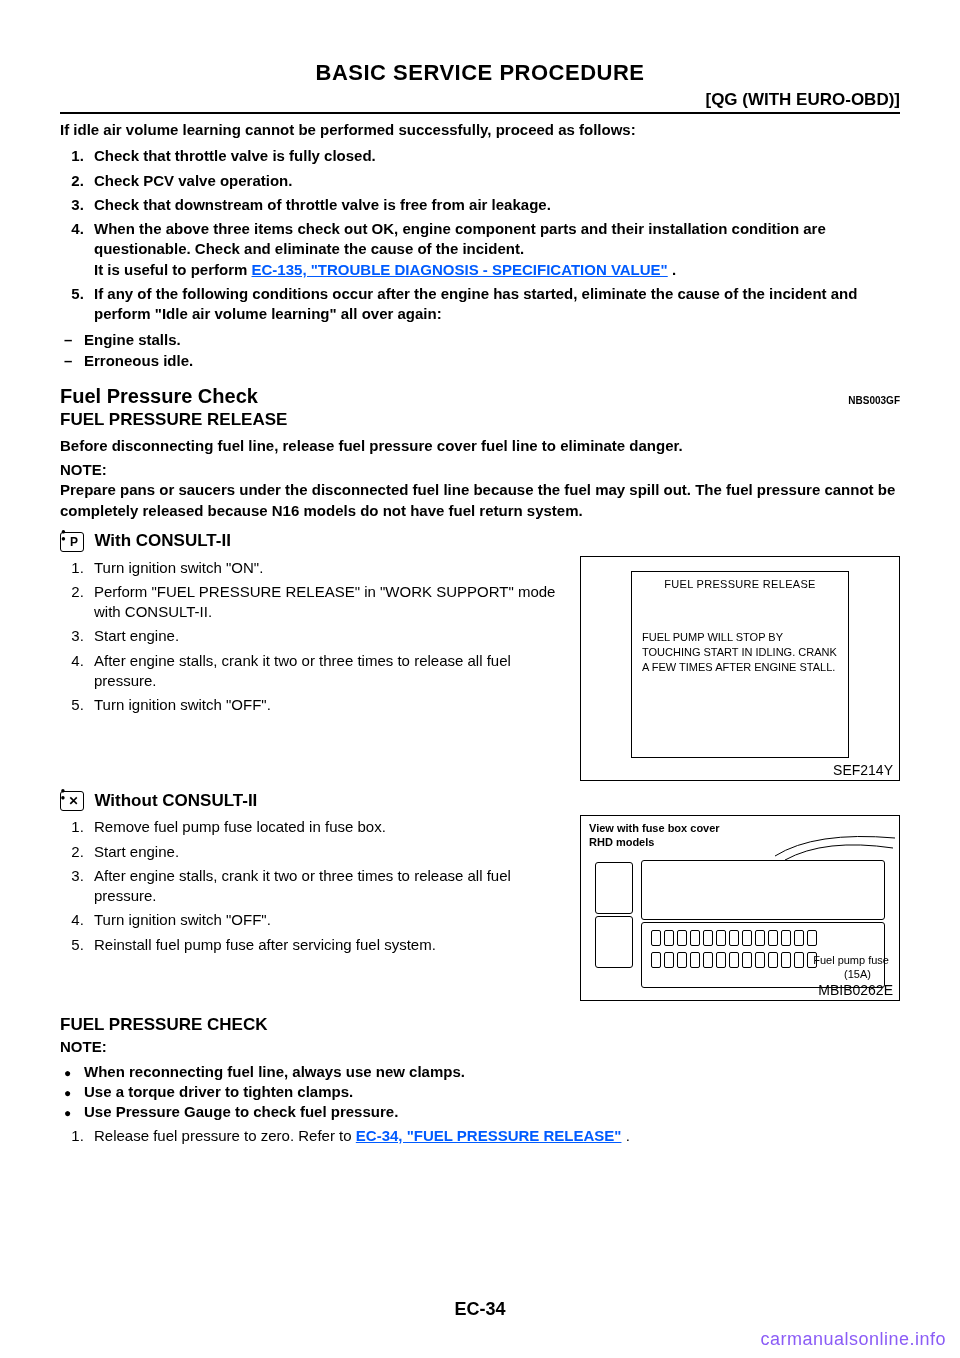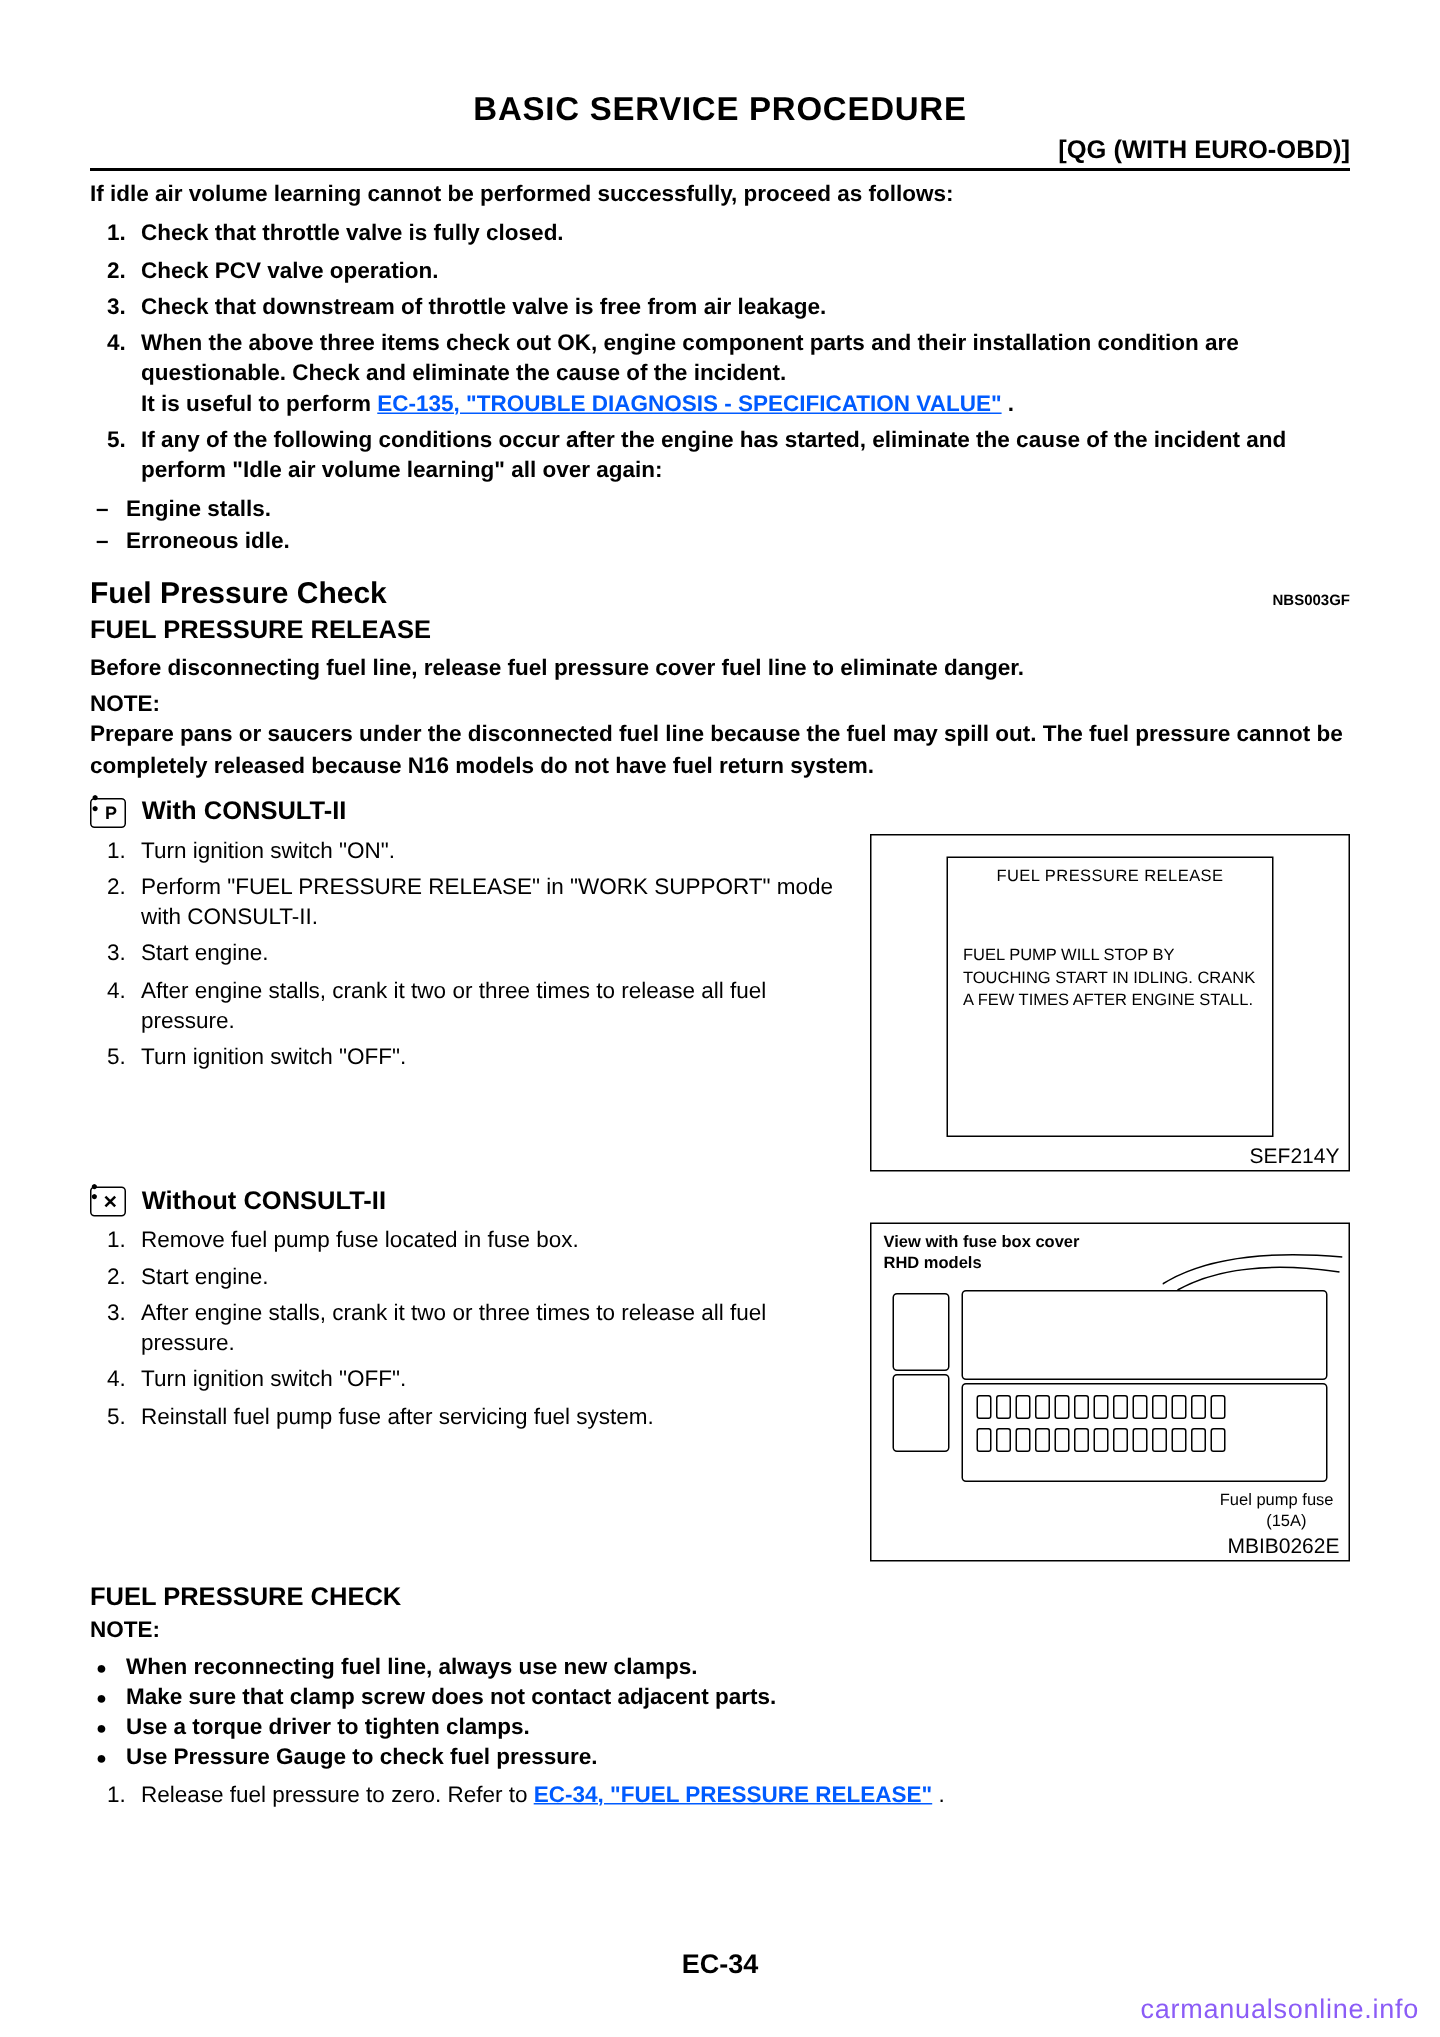--- a/index.html
+++ b/index.html
@@ -17,21 +17,21 @@
   a.link { color:#005bff; text-decoration:underline; font-weight:bold; }
   .two-col { display:flex; align-items:flex-start; gap:14px; margin-top:4px; }
   .two-col .left { flex:1; }
   .two-col .right { }
   .figure { border:1px solid #000; width:320px; box-sizing:border-box; position:relative; background:#fff; }
   .fig1 { height:225px; }
   .fig1 .panel { position:absolute; top:14px; left:50px; right:50px; bottom:22px; border:1px solid #000; text-align:center; padding:6px 10px; box-sizing:border-box; font-size:11px; font-family:Arial, sans-serif; }
   .fig1 .panel-title { font-weight:normal; font-size:11px; margin-bottom:40px; letter-spacing:0.3px;}
   .fig1 .panel-body { font-size:11px; line-height:1.4; text-align:left; }
   .fig-ref { position:absolute; bottom:2px; right:6px; font-size:14px; color:#000; }
-  .fig2 { height:226px; overflow:hidden; }
+  .fig2 { height:186px; overflow:hidden; }
   .fig2-text { position:absolute; top:6px; left:8px; font-weight:bold; font-size:11px; }
   .fig2-text2 { position:absolute; top:20px; left:8px; font-weight:bold; font-size:11px; }
   .fig2-fuse-label { position:absolute; bottom:34px; right:10px; font-size:11px; }
   .fig2-fuse-amp { position:absolute; bottom:20px; right:28px; font-size:11px;margin-left:20px; }
   .schematic { position:absolute; top:40px; left:10px; right:10px; bottom:18px; }
   .box-lg { position:absolute; border:1px solid #000; border-radius:3px; background:#fff; }
   .row-slots { display:flex; gap:3px; }
   .slot { width:10px; height:16px; border:1px solid #000; border-radius:2px; box-sizing:border-box; }
   .inline-icon { display:inline-flex; align-items:center; justify-content:center; width:22px; height:18px; border:1.5px solid #000; border-radius:3px; font-size:12px; font-family:Arial; vertical-align:middle; margin-right:6px; }
   .section-title { font-weight:bold; font-size:20px; margin-top:14px; }
@@ -172,21 +172,20 @@
         <div class="fig2-fuse-amp">(15A)</div>
         <div class="fig-ref">MBIB0262E</div>
       </div>
     </div>
   </div>
 
   <div class="sub-heading" style="margin-top:14px;">FUEL PRESSURE CHECK</div>
   <div class="body-bold" style="margin-top:2px;">NOTE:</div>
   <ul class="bullets">
     <li>When reconnecting fuel line, always use new clamps.</li>
-    <li>Make sure that clamp screw does not contact adjacent parts.</li>
     <li>Use a torque driver to tighten clamps.</li>
     <li>Use Pressure Gauge to check fuel pressure.</li>
   </ul>
   <ol style="font-weight:normal; margin-top:2px;">
     <li>
       <span>Release fuel pressure to zero. Refer to </span><a class="link">EC-34, "FUEL PRESSURE RELEASE"</a><span> .</span>
     </li>
   </ol>
 
   <div class="footer-num">EC-34</div>

